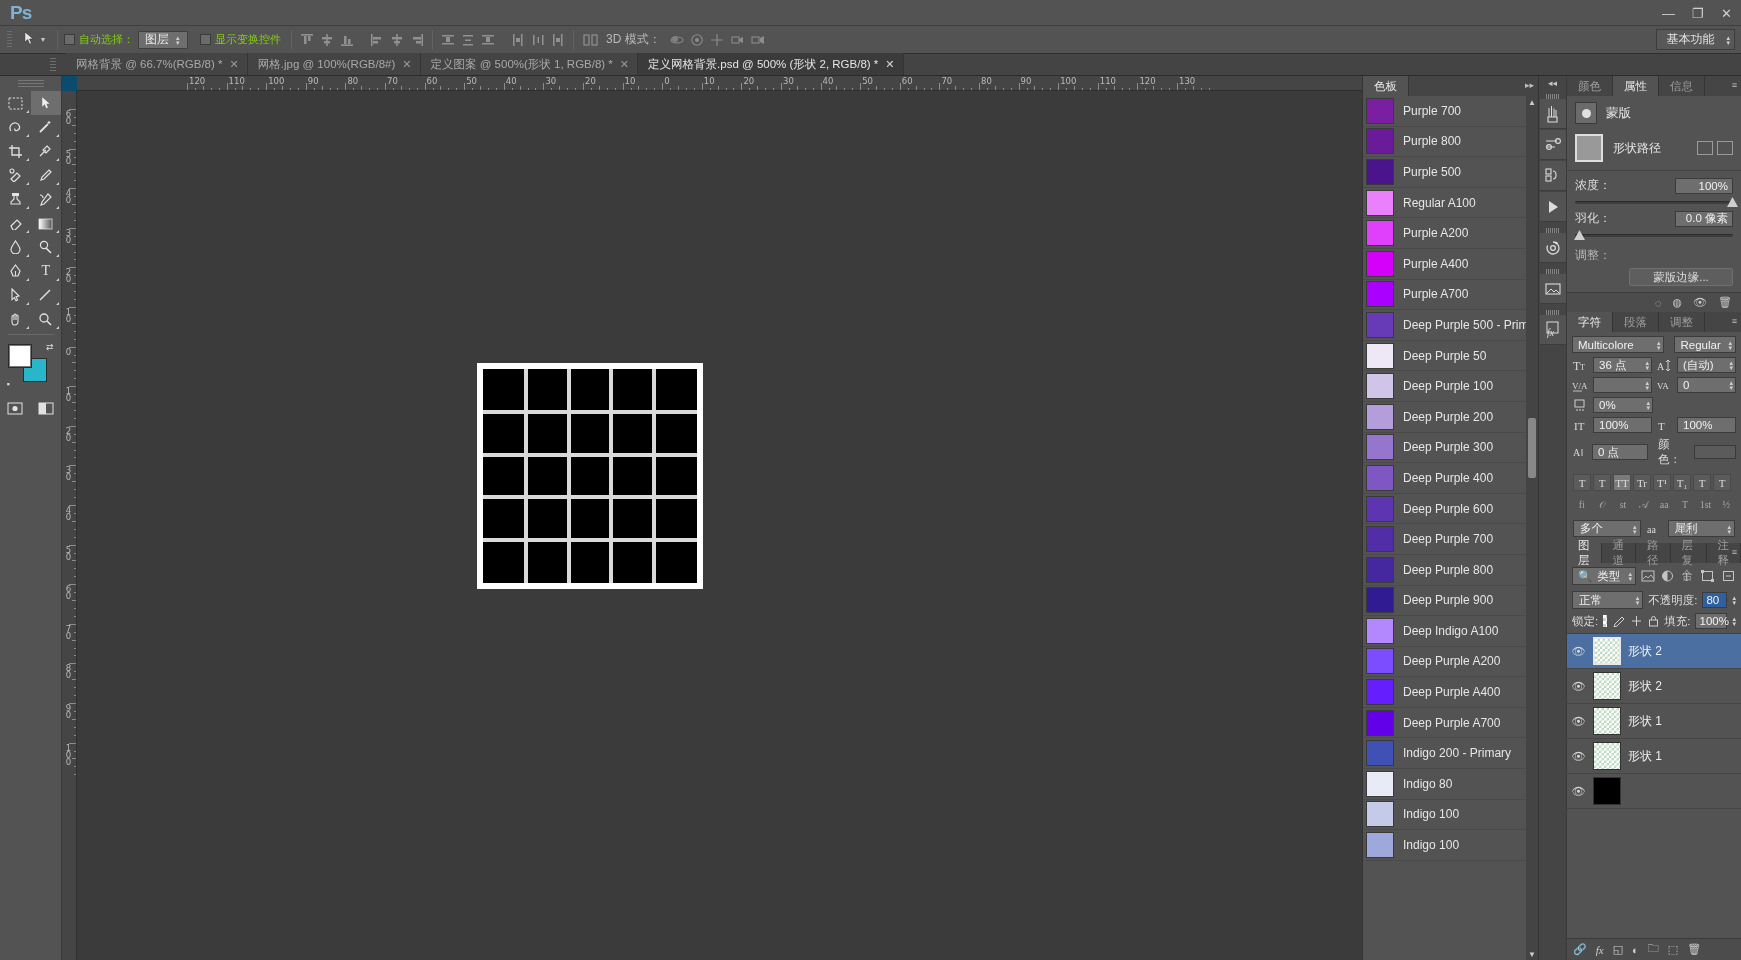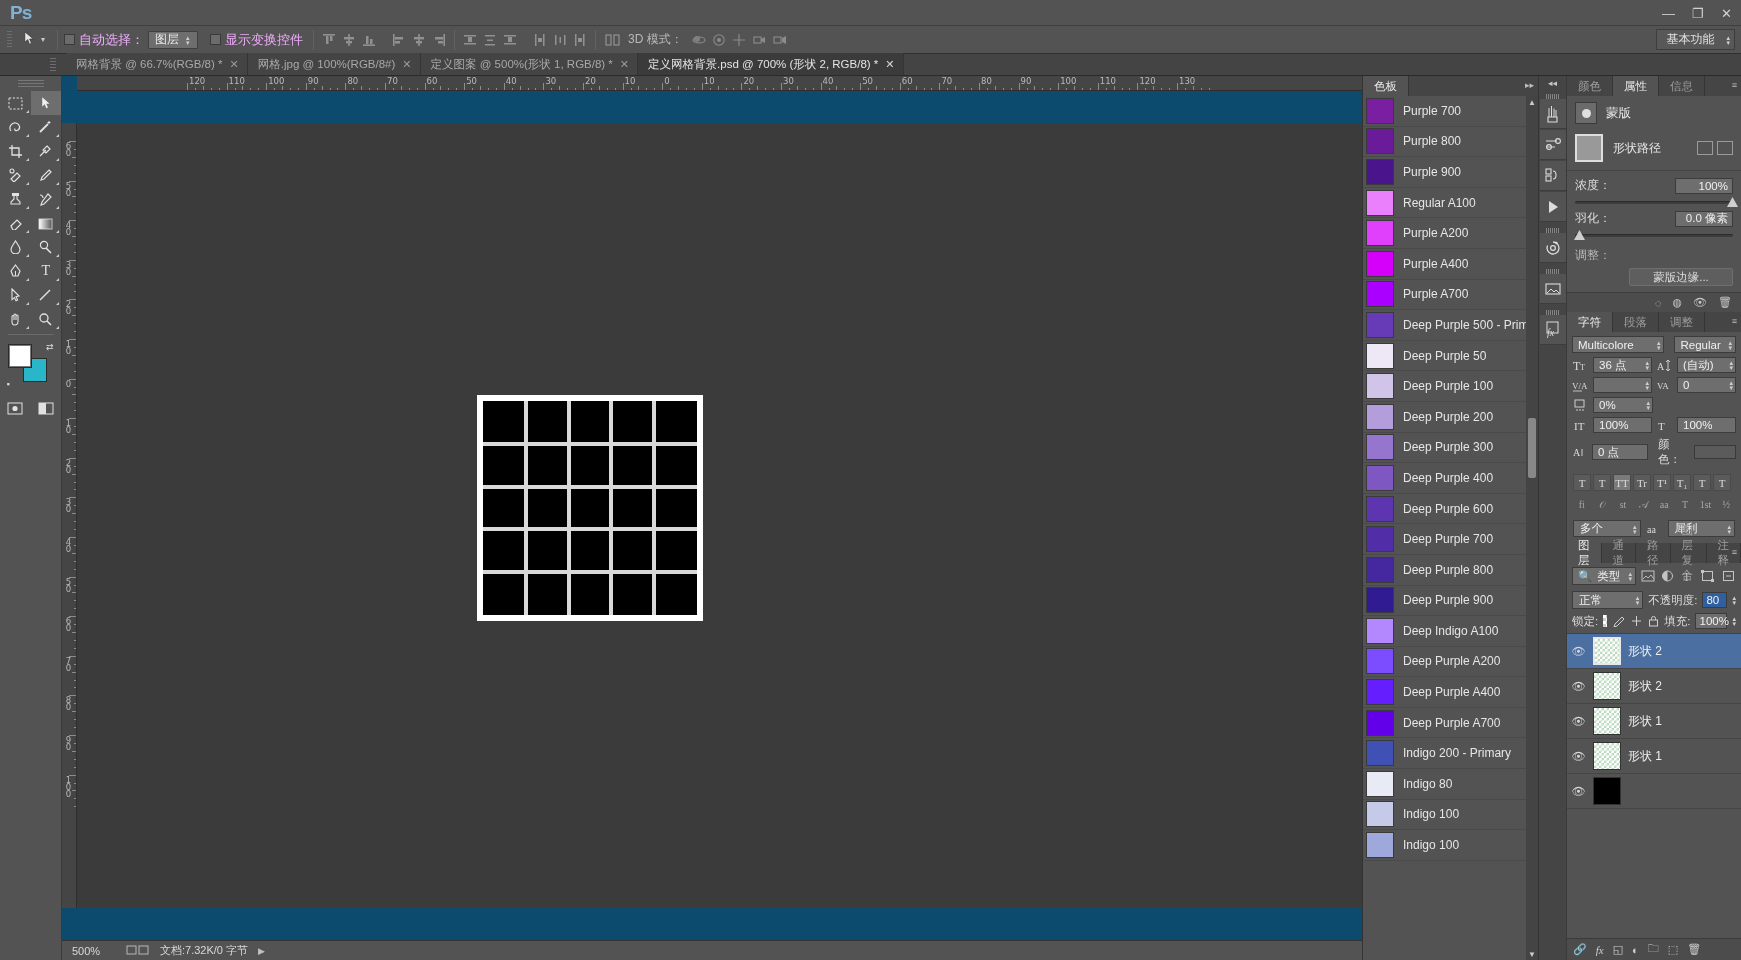--- a/index.html
+++ b/index.html
@@ -25,21 +25,21 @@
   .grip { width:9px; height:22px; background:
      repeating-linear-gradient(to bottom,#6e6e6e 0 1px,transparent 1px 3px);
      background-size:100% 3px; background-position:center; margin:0 3px;
      background-repeat:no-repeat; background-size:5px 18px; }
   .ob-tool { display:flex; align-items:center; gap:3px; padding:0 6px; }
   .arrow-tool { font-size:14px; color:#e0e0e0; transform:scaleX(1); }
   .tiny-caret { font-size:8px; color:#c8c8c8; }
   .ob-sep { width:1px; height:20px; background:#404040; margin:0 6px;
     border-right:1px solid #626262; }
   .ob-check { width:11px; height:11px; background:#6b6b6b; border:1px solid #3a3a3a; display:inline-block; }
-  .ob-label { font-size:13px; color:#f0abfc; padding:0 4px; }
+  .ob-label { font-size:11px; color:#84cc16; padding:0 4px; }
   .ob-select { height:18px; background:#6e6e6e; border:1px solid #404040;
     display:flex; align-items:center; padding:0 3px 0 6px; gap:7px; font-size:12px;
     color:#e8e8e8; min-width:50px; border-radius:1px; }
   .stepper { display:flex; flex-direction:column; line-height:5px; font-size:7px; color:#d0d0d0; }
   .align-icons { display:flex; align-items:center; gap:2px; }
   .align-ic { width:18px; height:18px; display:flex; align-items:center; justify-content:center;
     opacity:.45; }
   .align-ic svg { display:block; }
   .mode3d { font-size:12px; color:#b9b9b9; padding:0 8px 0 4px; }
   .ob-right { position:absolute; right:6px; top:3px; }
@@ -75,21 +75,21 @@
     border-left:3px solid transparent; border-bottom:3px solid #c9c9c9; }
   .tb-cell.nocorner::after { display:none; }
   .tb-sep { width:46px; height:1px; background:#6a6a6a; margin:3px 0; }
   .colorchips { position:relative; width:46px; height:44px; margin:6px 0 2px; }
   .chip { position:absolute; width:24px; height:24px; border:1px solid #2b2b2b; }
   .chip.fg { left:0; top:0; background:#ffffff; box-shadow:0 0 0 1px #7a7a7a inset; }
   .chip.bg { left:15px; top:14px; background:#29b6c8; }
   .chip-mini { position:absolute; font-size:9px; color:#ddd; }
 
   
-  .canvasarea { flex:1; display:flex; flex-direction:column; min-width:0; background:#0c4a6e;gap:32px; }
+  .canvasarea { flex:1; display:flex; flex-direction:column; min-width:0; background:#0c4a6e; }
   .ruler-top { height:15px; background:#454545; border-bottom:1px solid #2e2e2e;
     position:relative; overflow:hidden; margin-left:15px; }
   .ruler-left { width:15px; background:#454545; border-right:1px solid #2e2e2e;
     position:relative; overflow:hidden; }
   .rt-lab { position:absolute; top:0px; font-size:8.5px; color:#b9b9b9;
     font-family:"DejaVu Sans",sans-serif; }
   .rt-tick { position:absolute; bottom:0; width:1px; background:#8c8c8c; }
   .rl-lab { position:absolute; left:2px; font-size:8.5px; color:#b9b9b9; line-height:7px;
     width:9px; text-align:center; font-family:"DejaVu Sans",sans-serif; }
   .rl-tick { position:absolute; right:0; height:1px; background:#8c8c8c; }
@@ -420,21 +420,21 @@
         </div>
         <div class="tab">
           <span>网格.jpg @ 100%(RGB/8#)</span>
           <span class="x">✕</span>
         </div>
         <div class="tab">
           <span>定义图案 @ 500%(形状 1, RGB/8) *</span>
           <span class="x">✕</span>
         </div>
         <div class="tab active">
-          <span>定义网格背景.psd @ 700% (形状 2, RGB/8) *</span>
+          <span>定义网格背景.psd @ 500% (形状 2, RGB/8) *</span>
           <span class="x">✕</span>
         </div>
       </div>
   </div>
 
   <div class="mainwrap">
 
     <div class="toolbox">
       <div class="tb-grip"></div>
       <div class="tb-row">
@@ -863,31 +863,20 @@
                 <div class="gridline" style="left: 126.4px; top: 0px; width: 4px; height: 100%; background: rgb(217, 217, 217);"></div>
                 <div class="gridline" style="left: 169.2px; top: 0px; width: 4px; height: 100%; background: rgb(217, 217, 217);"></div>
                 <div class="gridline" style="top: 40.8px; left: 0px; height: 4px; width: 100%; background: rgb(217, 217, 217);"></div>
                 <div class="gridline" style="top: 83.6px; left: 0px; height: 4px; width: 100%; background: rgb(217, 217, 217);"></div>
                 <div class="gridline" style="top: 126.4px; left: 0px; height: 4px; width: 100%; background: rgb(217, 217, 217);"></div>
                 <div class="gridline" style="top: 169.2px; left: 0px; height: 4px; width: 100%; background: rgb(217, 217, 217);"></div>
               </div>
             </div>
         </div>
       </div>
-      <div class="statusbar">
-        <div class="zoomfield">500%</div>
-        <div>
-          <svg width="24" height="12">
-              <rect x="1" y="2" width="9" height="8" fill="none" stroke="#b8b8b8" stroke-width="1"></rect>
-              <rect x="13" y="2" width="9" height="8" fill="none" stroke="#b8b8b8" stroke-width="1"></rect>
-            </svg>
-        </div>
-        <div>文档:7.32K/0 字节</div>
-        <div class="sb-arrow">▶</div>
-      </div>
     </div>
 
     <div class="rightdock">
 
       <div class="swatchpanel">
         <div class="panel-tabrow">
           <div class="ptab active">色板</div>
           <div class="ptab-fill"></div>
           <div class="collapse-ic">▸▸</div>
         </div>
@@ -896,21 +885,21 @@
               <div class="swrow">
                 <div class="swchip" style="background: rgb(123, 31, 162);"></div>
                 <div class="swname">Purple 700</div>
               </div>
               <div class="swrow">
                 <div class="swchip" style="background: rgb(106, 27, 154);"></div>
                 <div class="swname">Purple 800</div>
               </div>
               <div class="swrow">
                 <div class="swchip" style="background: rgb(74, 20, 140);"></div>
-                <div class="swname">Purple 900</div>
+                <div class="swname">Purple 500</div>
               </div>
               <div class="swrow">
                 <div class="swchip" style="background: rgb(234, 128, 252);"></div>
                 <div class="swname">Regular A100</div>
               </div>
               <div class="swrow">
                 <div class="swchip" style="background: rgb(224, 64, 251);"></div>
                 <div class="swname">Purple A200</div>
               </div>
               <div class="swrow">

